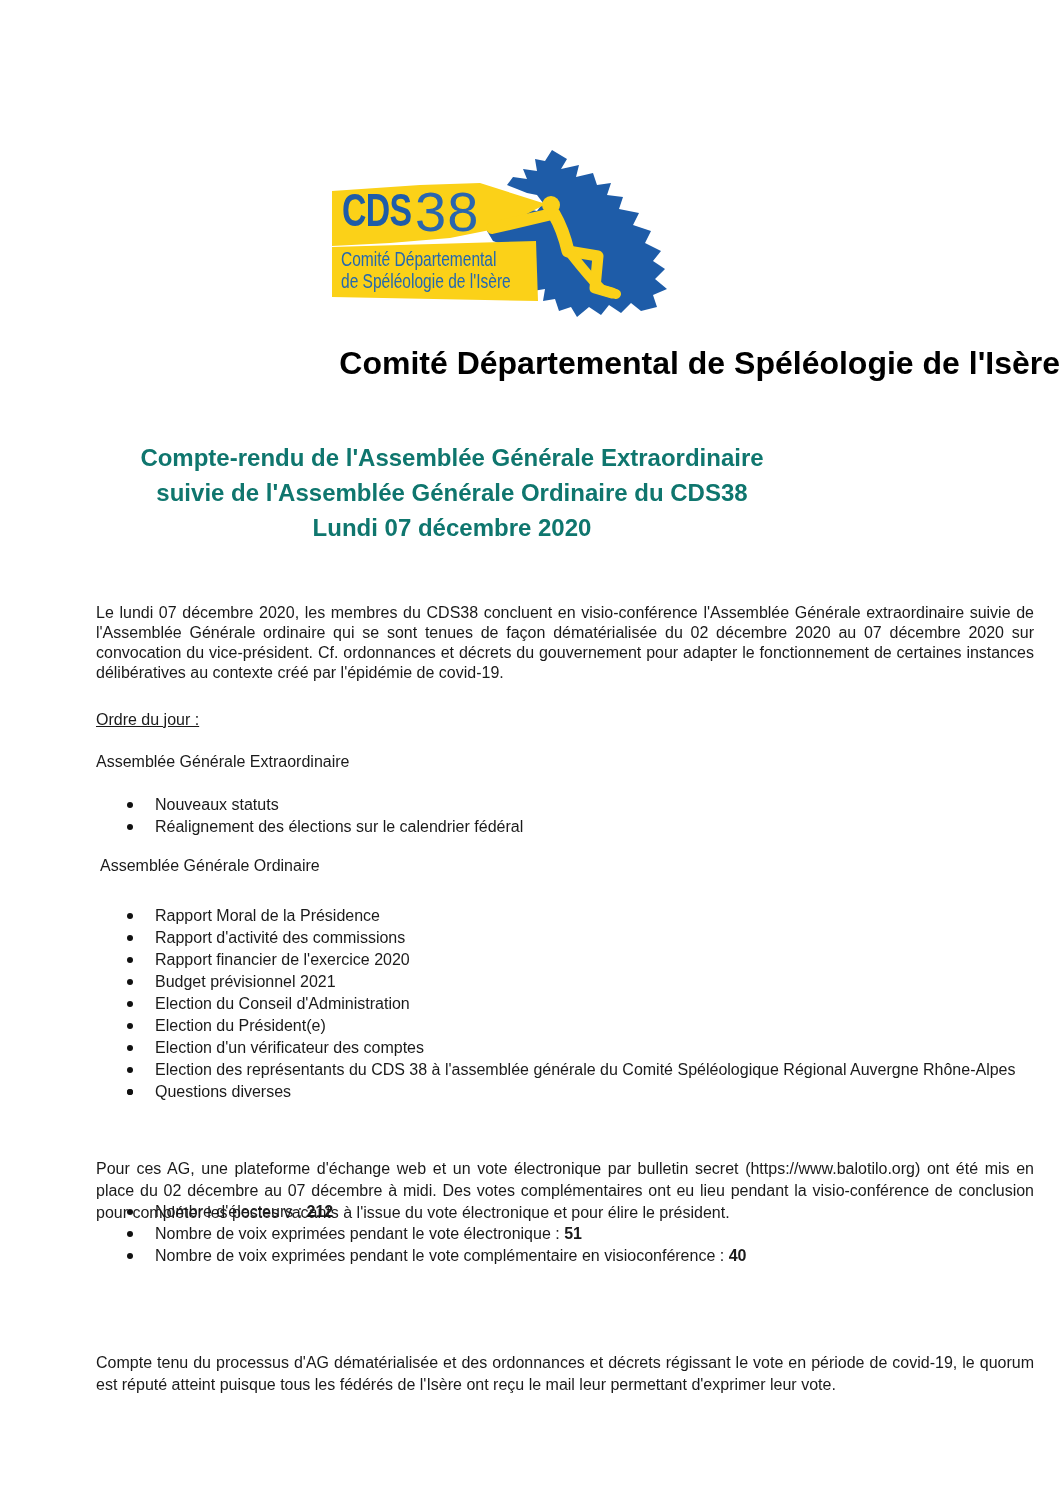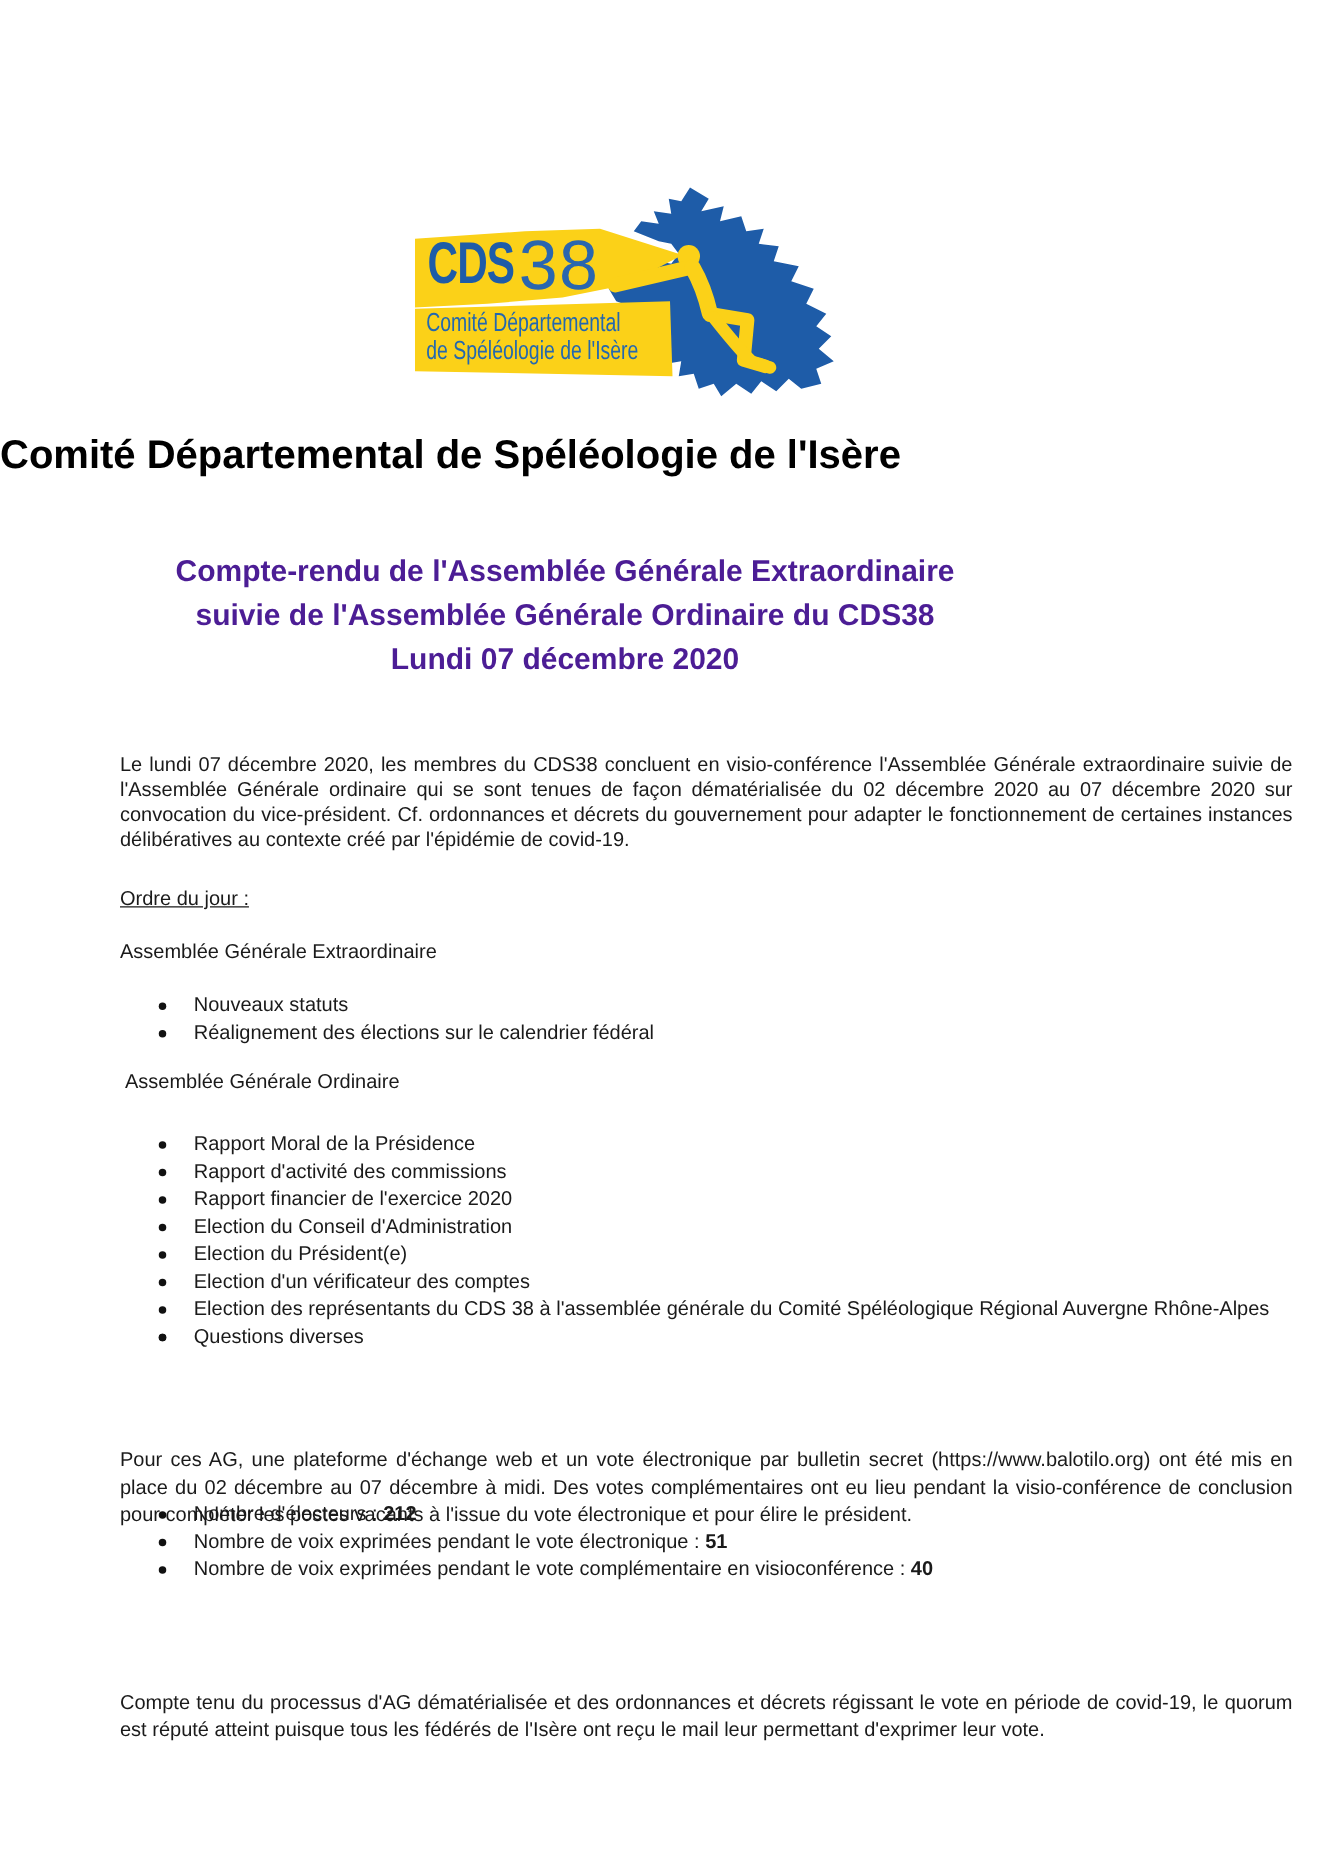--- a/index.html
+++ b/index.html
@@ -29,27 +29,27 @@
   .logo-caption {
     position:absolute; left:11px; top:100px;
     font-size:21px; line-height:22px; color:#2368b0;
     transform:scaleX(0.74); transform-origin:left top;
     white-space:nowrap;
   }
 
   
   .doc-title {
     position:absolute; left:0; top:344px; width:1060px;
-    text-align:left; font-size:32px; font-weight:bold; line-height:38px;
+    text-align:right; font-size:32px; font-weight:bold; line-height:38px;
     color:#000;
   }
   .doc-subtitles {
     position:absolute; left:0; top:440px; width:904px;
     text-align:center; font-size:24px; font-weight:bold; line-height:35px;
-    color:#4c1d95;
+    color:#0f766e;
   }
 
   
   .block { position:absolute; left:64px; width:938px; font-size:16px; color:#1a1a1a;margin-left:32px; }
   .para  { text-align:justify; line-height:22px; }
   .para.tight { line-height:20px; }
   .underlined { text-decoration:underline; }
 
   .list .li {
     position:relative; padding-left:59px;
@@ -135,20 +135,24 @@
     <div class="li">
       <span class="dot"></span>
       <span>Rapport d'activité des commissions</span>
     </div>
     <div class="li">
       <span class="dot"></span>
       <span>Rapport financier de l'exercice 2020</span>
     </div>
     <div class="li">
       <span class="dot"></span>
+      <span>Budget prévisionnel 2021</span>
+    </div>
+    <div class="li">
+      <span class="dot"></span>
       <span>Election du Conseil d'Administration</span>
     </div>
     <div class="li">
       <span class="dot"></span>
       <span>Election du Président(e)</span>
     </div>
     <div class="li">
       <span class="dot"></span>
       <span>Election d'un vérificateur des comptes</span>
     </div>

